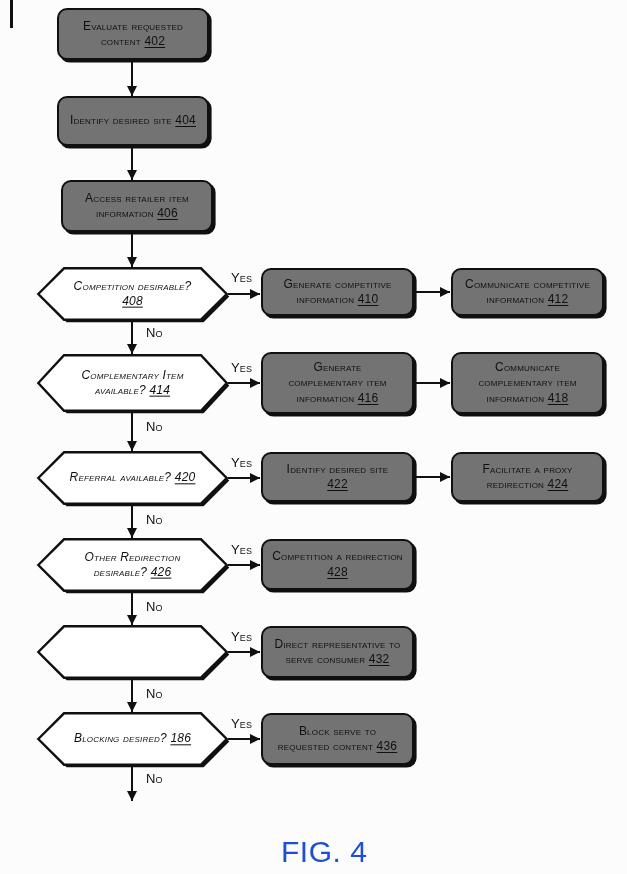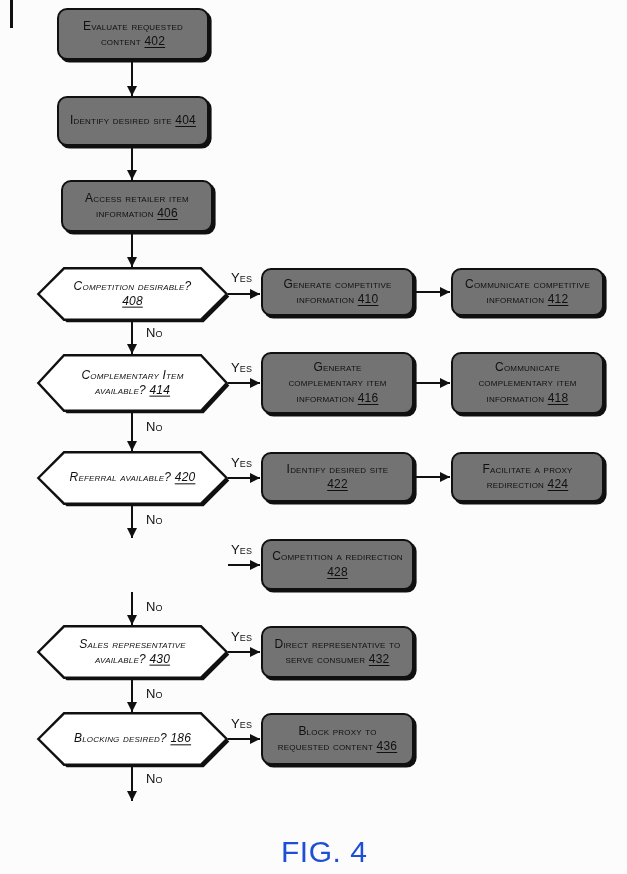--- a/index.html
+++ b/index.html
@@ -70,27 +70,33 @@
     <div class="ntext hextext"><span>Complementary Item
 available? </span><span class="ref">414</span></div>
   </div>
   <div class="hex" style="left:37px;top:451px;width:191px;height:54px">
       <svg width="191" height="54" style="position:absolute;left:0;top:0;overflow:visible">
         <polygon points="3.9000000000000004,29.6 29.6,3.9000000000000004 166.6,3.9000000000000004 192.29999999999998,29.6 166.6,55.300000000000004 29.6,55.300000000000004" fill="#101010"></polygon>
         <polygon points="1.3,27 27,1.3 164,1.3 189.7,27 164,52.7 27,52.7" fill="#ffffff" stroke="#101010" stroke-width="2.4"></polygon>
       </svg>
     <div class="ntext hextext"><span>Referral available? </span><span class="ref">420</span></div>
   </div>
+  <div class="hex" style="left:37px;top:538px;width:191px;height:54px">
+      <svg width="191" height="54" style="position:absolute;left:0;top:0;overflow:visible">
+        <polygon points="3.9000000000000004,29.6 29.6,3.9000000000000004 166.6,3.9000000000000004 192.29999999999998,29.6 166.6,55.300000000000004 29.6,55.300000000000004" fill="#101010"></polygon>
+        <polygon points="1.3,27 27,1.3 164,1.3 189.7,27 164,52.7 27,52.7" fill="#ffffff" stroke="#101010" stroke-width="2.4"></polygon>
+      </svg>
+    <div class="ntext hextext"><span>Other Redirection
+desirable? </span><span class="ref">426</span></div>
+  </div>
   <div class="hex" style="left:37px;top:625px;width:191px;height:54px">
       <svg width="191" height="54" style="position:absolute;left:0;top:0;overflow:visible">
         <polygon points="3.9000000000000004,29.6 29.6,3.9000000000000004 166.6,3.9000000000000004 192.29999999999998,29.6 166.6,55.300000000000004 29.6,55.300000000000004" fill="#101010"></polygon>
         <polygon points="1.3,27 27,1.3 164,1.3 189.7,27 164,52.7 27,52.7" fill="#ffffff" stroke="#101010" stroke-width="2.4"></polygon>
       </svg>
-    <div class="ntext hextext"><span>Sales representative
-available? </span><span class="ref">430</span></div>
   </div>
   <div class="hex" style="left:37px;top:712px;width:191px;height:54px">
       <svg width="191" height="54" style="position:absolute;left:0;top:0;overflow:visible">
         <polygon points="3.9000000000000004,29.6 29.6,3.9000000000000004 166.6,3.9000000000000004 192.29999999999998,29.6 166.6,55.300000000000004 29.6,55.300000000000004" fill="#101010"></polygon>
         <polygon points="1.3,27 27,1.3 164,1.3 189.7,27 164,52.7 27,52.7" fill="#ffffff" stroke="#101010" stroke-width="2.4"></polygon>
       </svg>
     <div class="ntext hextext"><span>Blocking desired? </span><span class="ref">186</span></div>
   </div>
 
 
@@ -109,21 +115,21 @@
   </div>
   <div class="pbox" style="left:261px;top:539px;width:153px;height:51px">
     <div class="ntext"><span>Competition a redirection
 </span><span class="ref">428</span></div>
   </div>
   <div class="pbox" style="left:261px;top:626px;width:153px;height:52px">
     <div class="ntext"><span>Direct representative to
 serve consumer </span><span class="ref">432</span></div>
   </div>
   <div class="pbox" style="left:261px;top:713px;width:153px;height:52px">
-    <div class="ntext"><span>Block proxy to
+    <div class="ntext"><span>Block serve to
 requested content </span><span class="ref">436</span></div>
   </div>
 
   <div class="pbox" style="left:451px;top:268px;width:153px;height:48px">
     <div class="ntext"><span>Communicate competitive
 information </span><span class="ref">412</span></div>
   </div>
   <div class="pbox" style="left:451px;top:352px;width:153px;height:62px">
     <div class="ntext"><span>Communicate
 complementary item

